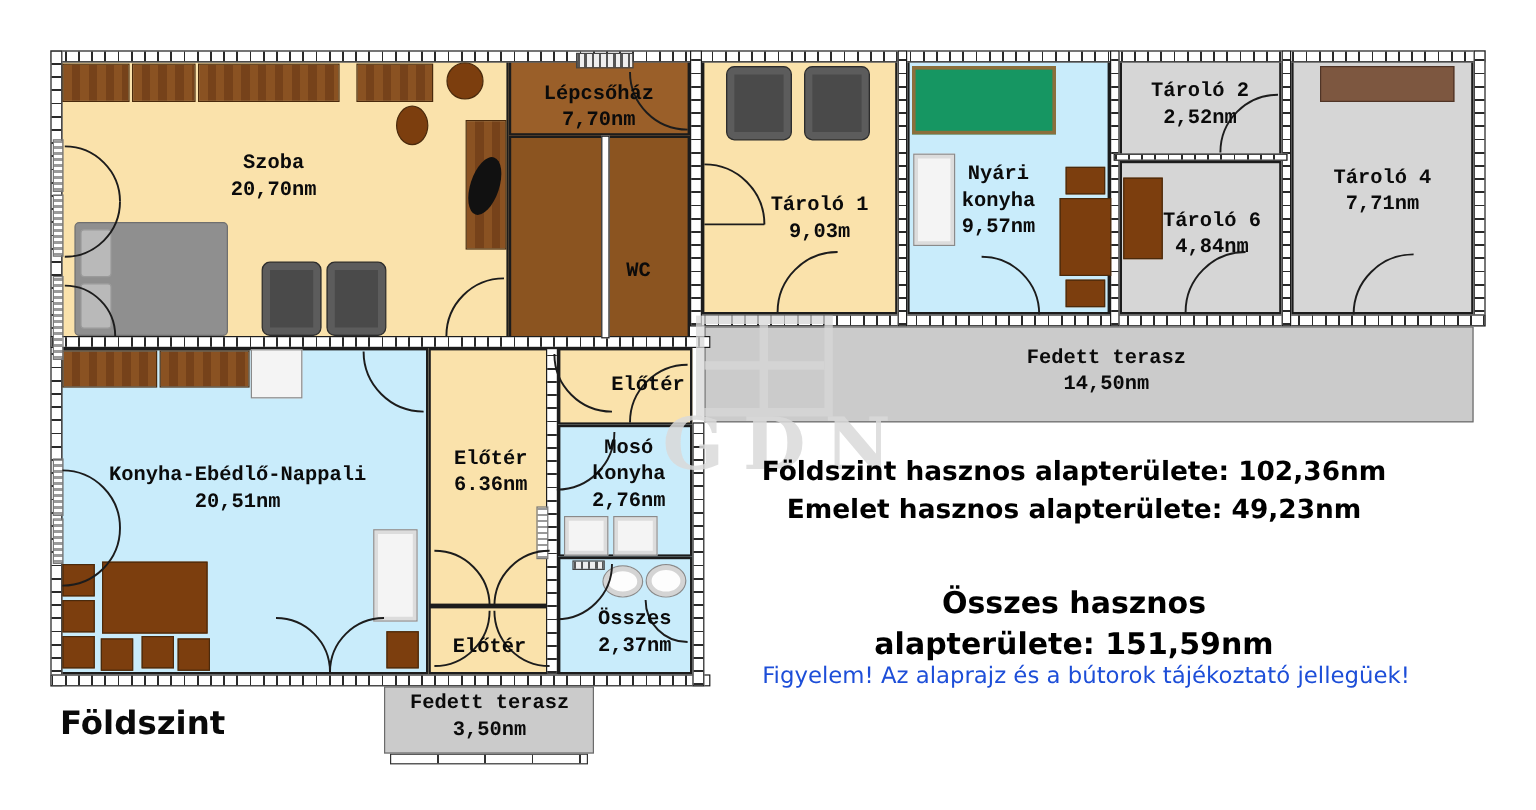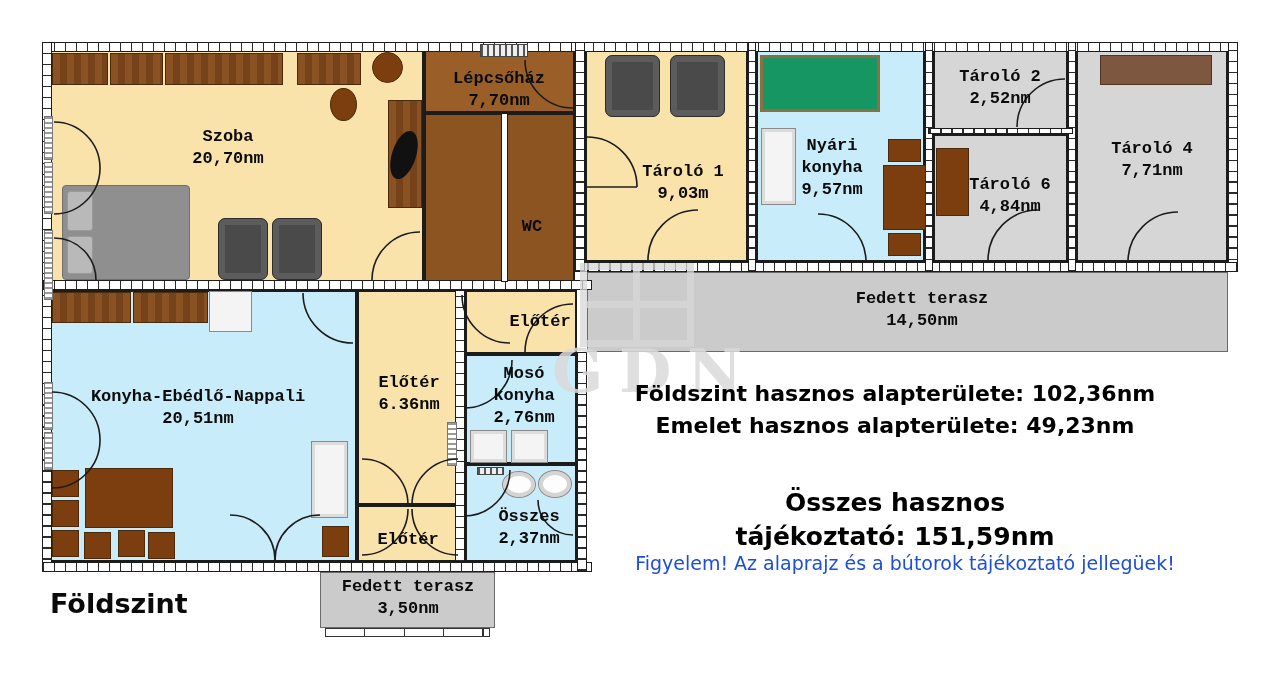--- a/index.html
+++ b/index.html
@@ -246,19 +246,19 @@
     <span>Fedett terasz</span>
     <span>3,50nm</span>
   </div>
 
   <div class="sum" style="top:378px">
     <div class="big">Földszint hasznos alapterülete: 102,36nm</div>
     <div class="big">Emelet hasznos alapterülete: 49,23nm</div>
   </div>
   <div class="sum2" style="top:462px">
     <div class="huge">Összes hasznos</div>
-    <div class="huge">tájékoztató: 151,59nm</div>
+    <div class="huge">alapterülete: 151,59nm</div>
   </div>
   <div class="note" style="top:552px">Figyelem! Az alaprajz és a bútorok tájékoztató jellegüek!</div>
 
   <div class="floor-title">Földszint</div>
 
 </div>
 
 </body></html>

